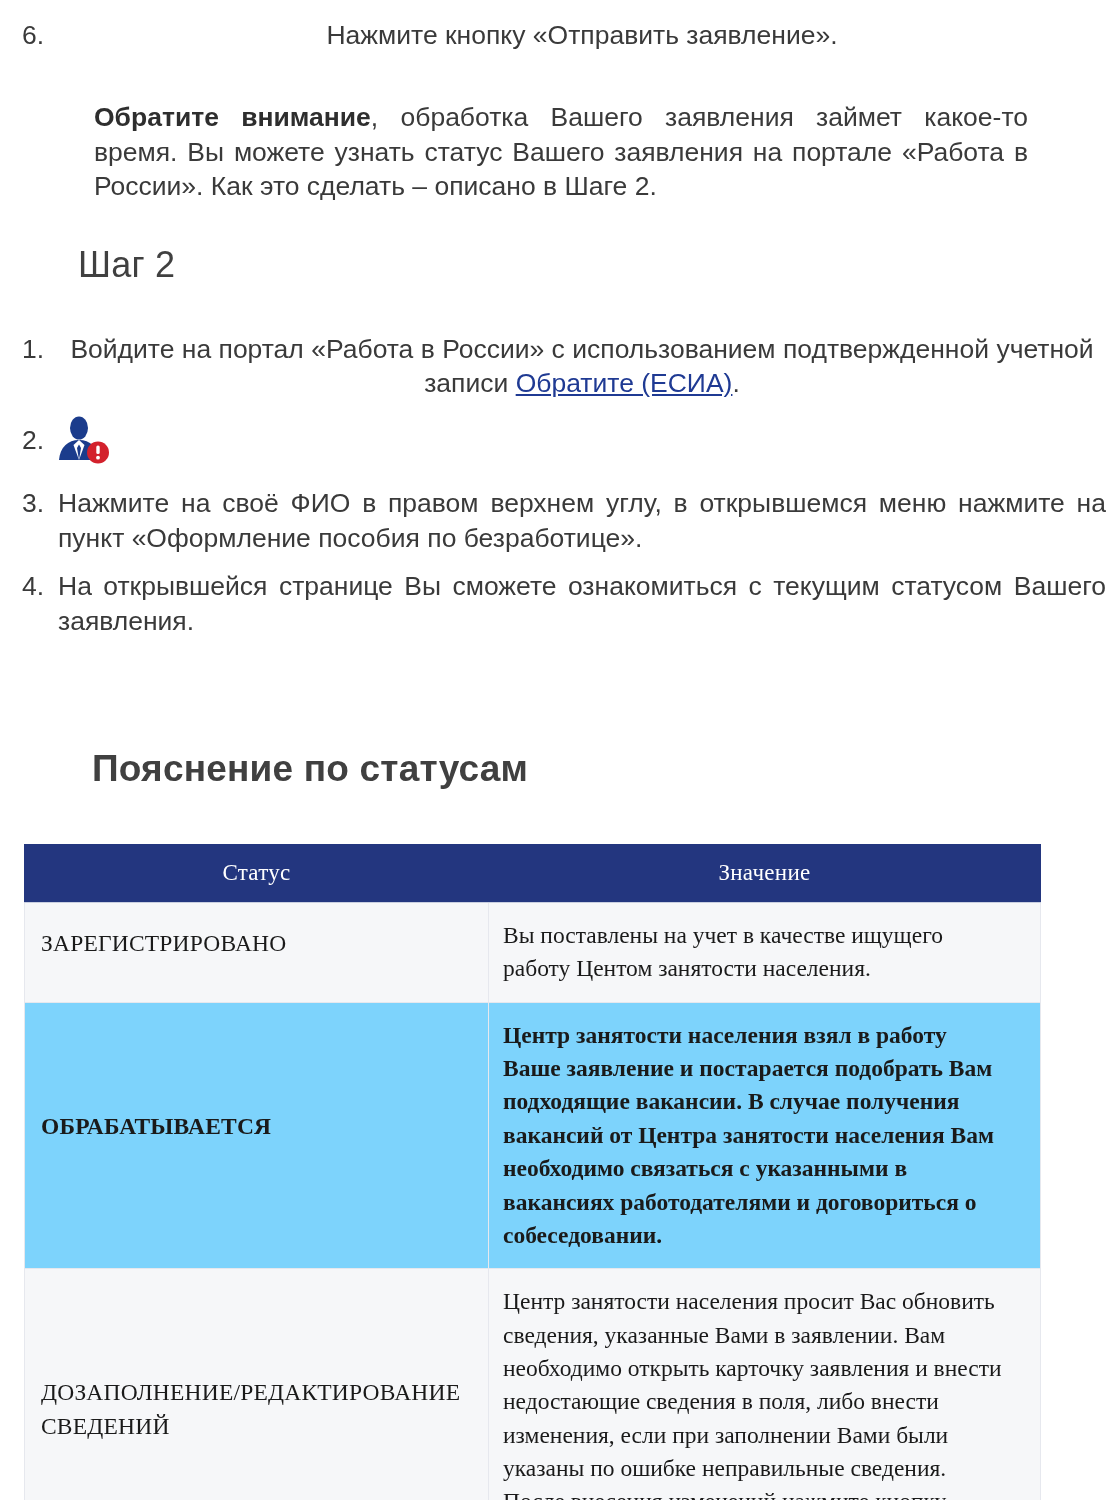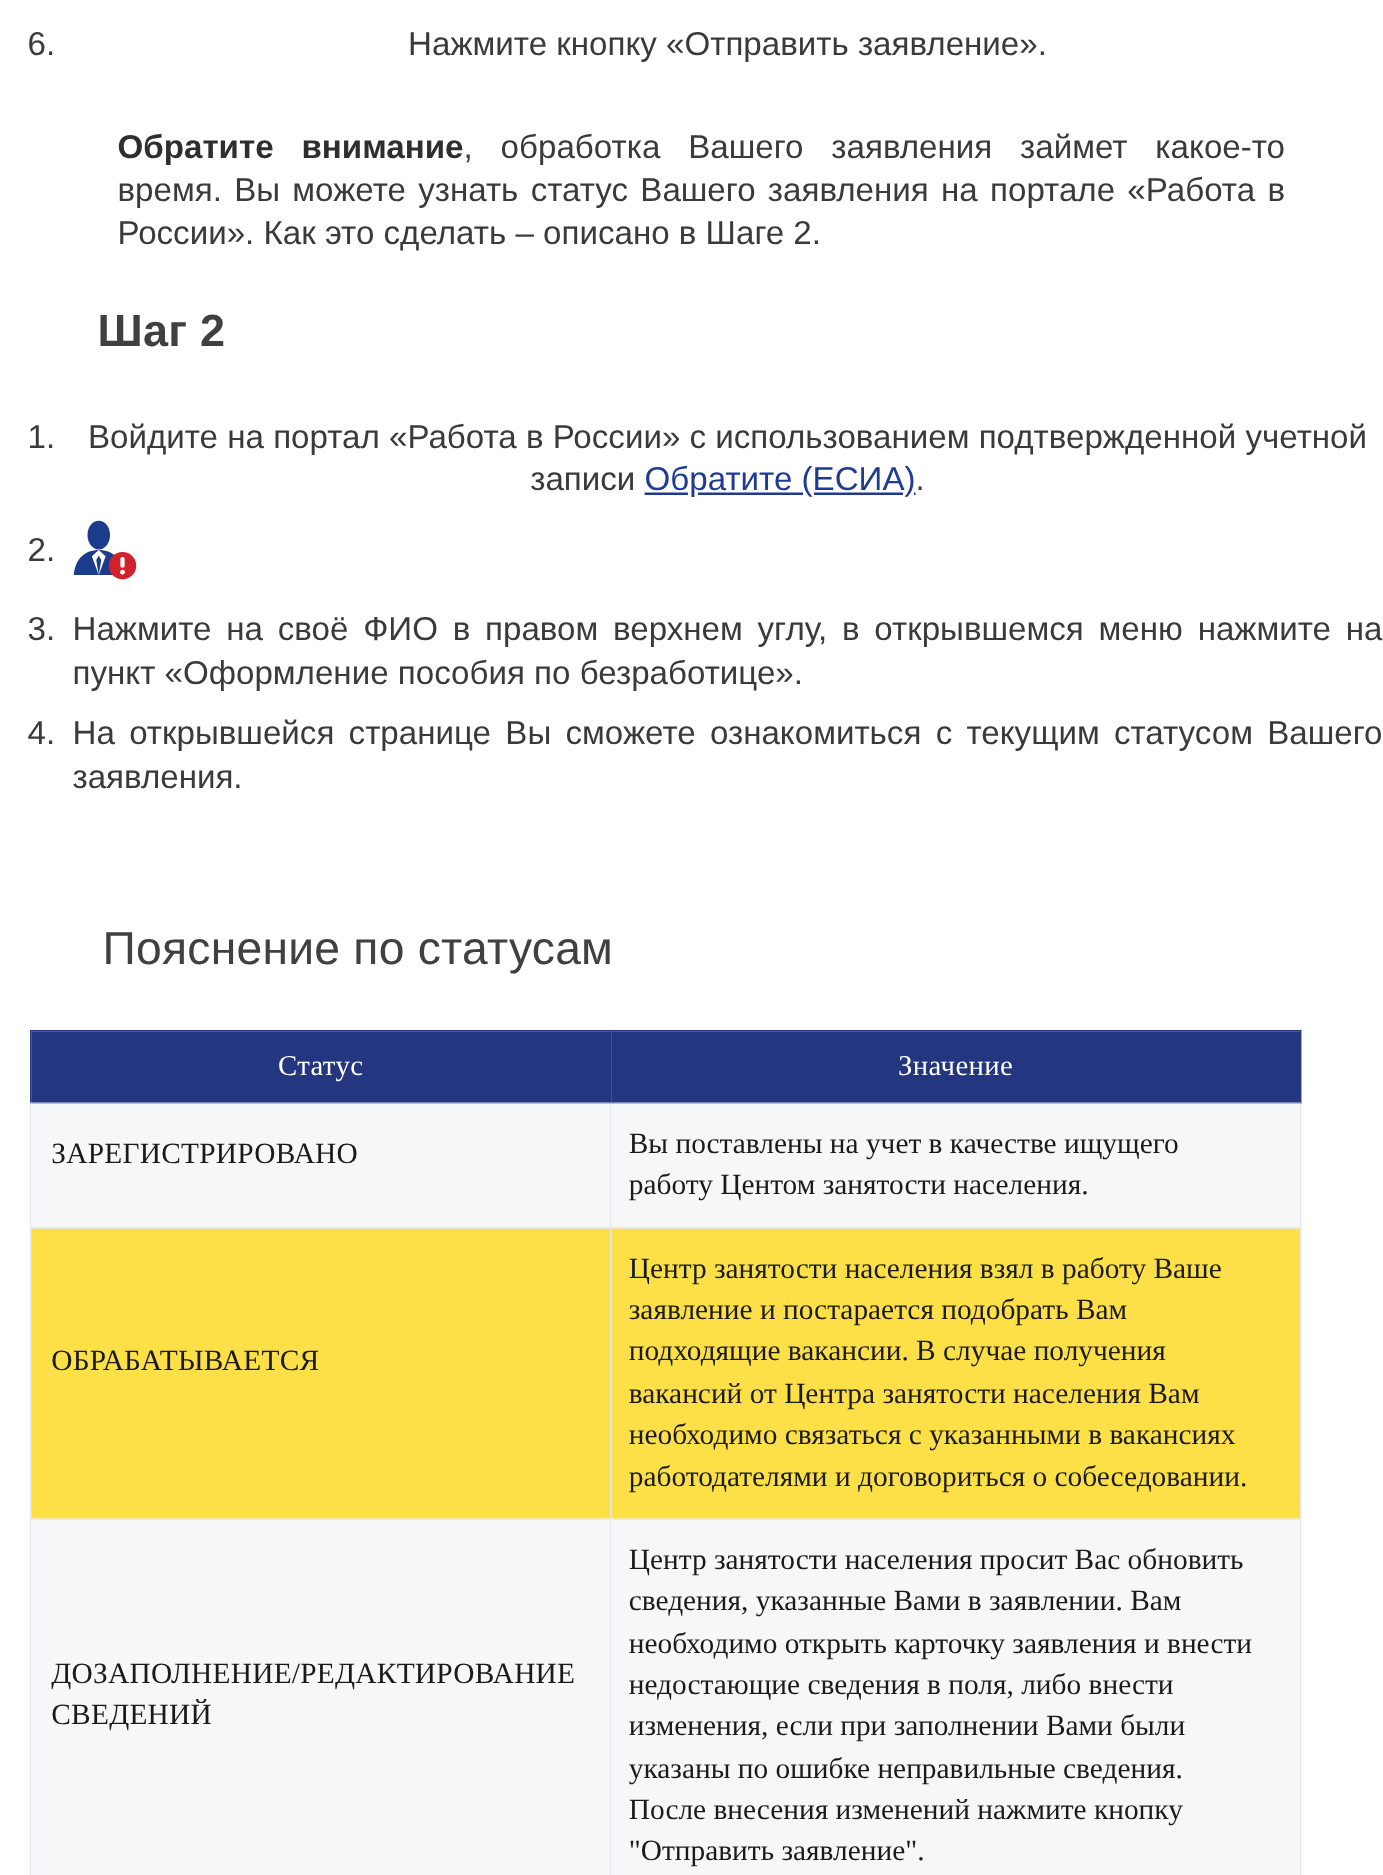--- a/index.html
+++ b/index.html
@@ -65,29 +65,29 @@
     text-justify: inter-word;
     color: #3a3a3a;
   }
   .note-para b { font-weight: bold; color: #2e2e2e; }
 
   
   h2.step-heading {
     margin: 0;
     padding: 0 0 0 78px;
     font-size: 36px;
-    font-weight: bold;
+    font-weight: normal;
     color: #404040;
     letter-spacing: 0.2px;
   }
   h2.section-heading {
-    margin: 4px;
+    margin: 14px;
     padding: 0 0 0 78px;
     font-size: 37px;
-    font-weight: normal;
+    font-weight: bold;
     color: #404040;
     letter-spacing: 0.2px;
   }
 
   
   a.esia-link {
     color: #1F3A93;
     text-decoration: underline;
     text-underline-offset: 2px;
   }
@@ -131,21 +131,21 @@
   }
 
   table.status-table tbody td {
     border: 1px solid #e6e8ee;
     vertical-align: middle;
     font-size: 23.5px;
     line-height: 1.42;
     color: #1a1a1a;
   }
   table.status-table tbody tr.shade td { background: #f6f7f9; }
-  table.status-table tbody tr.plain td { background: #fde047; }
+  table.status-table tbody tr.plain td { background: #7dd3fc; font-weight: bold; }
 
   td.status-cell {
     padding: 10px 14px 28px 16px;
     color: #7190BA;
     font-size: 23.5px;
     line-height: 1.30;
     letter-spacing: 0.2px;
     vertical-align: middle;
   }
   td.meaning-cell {

